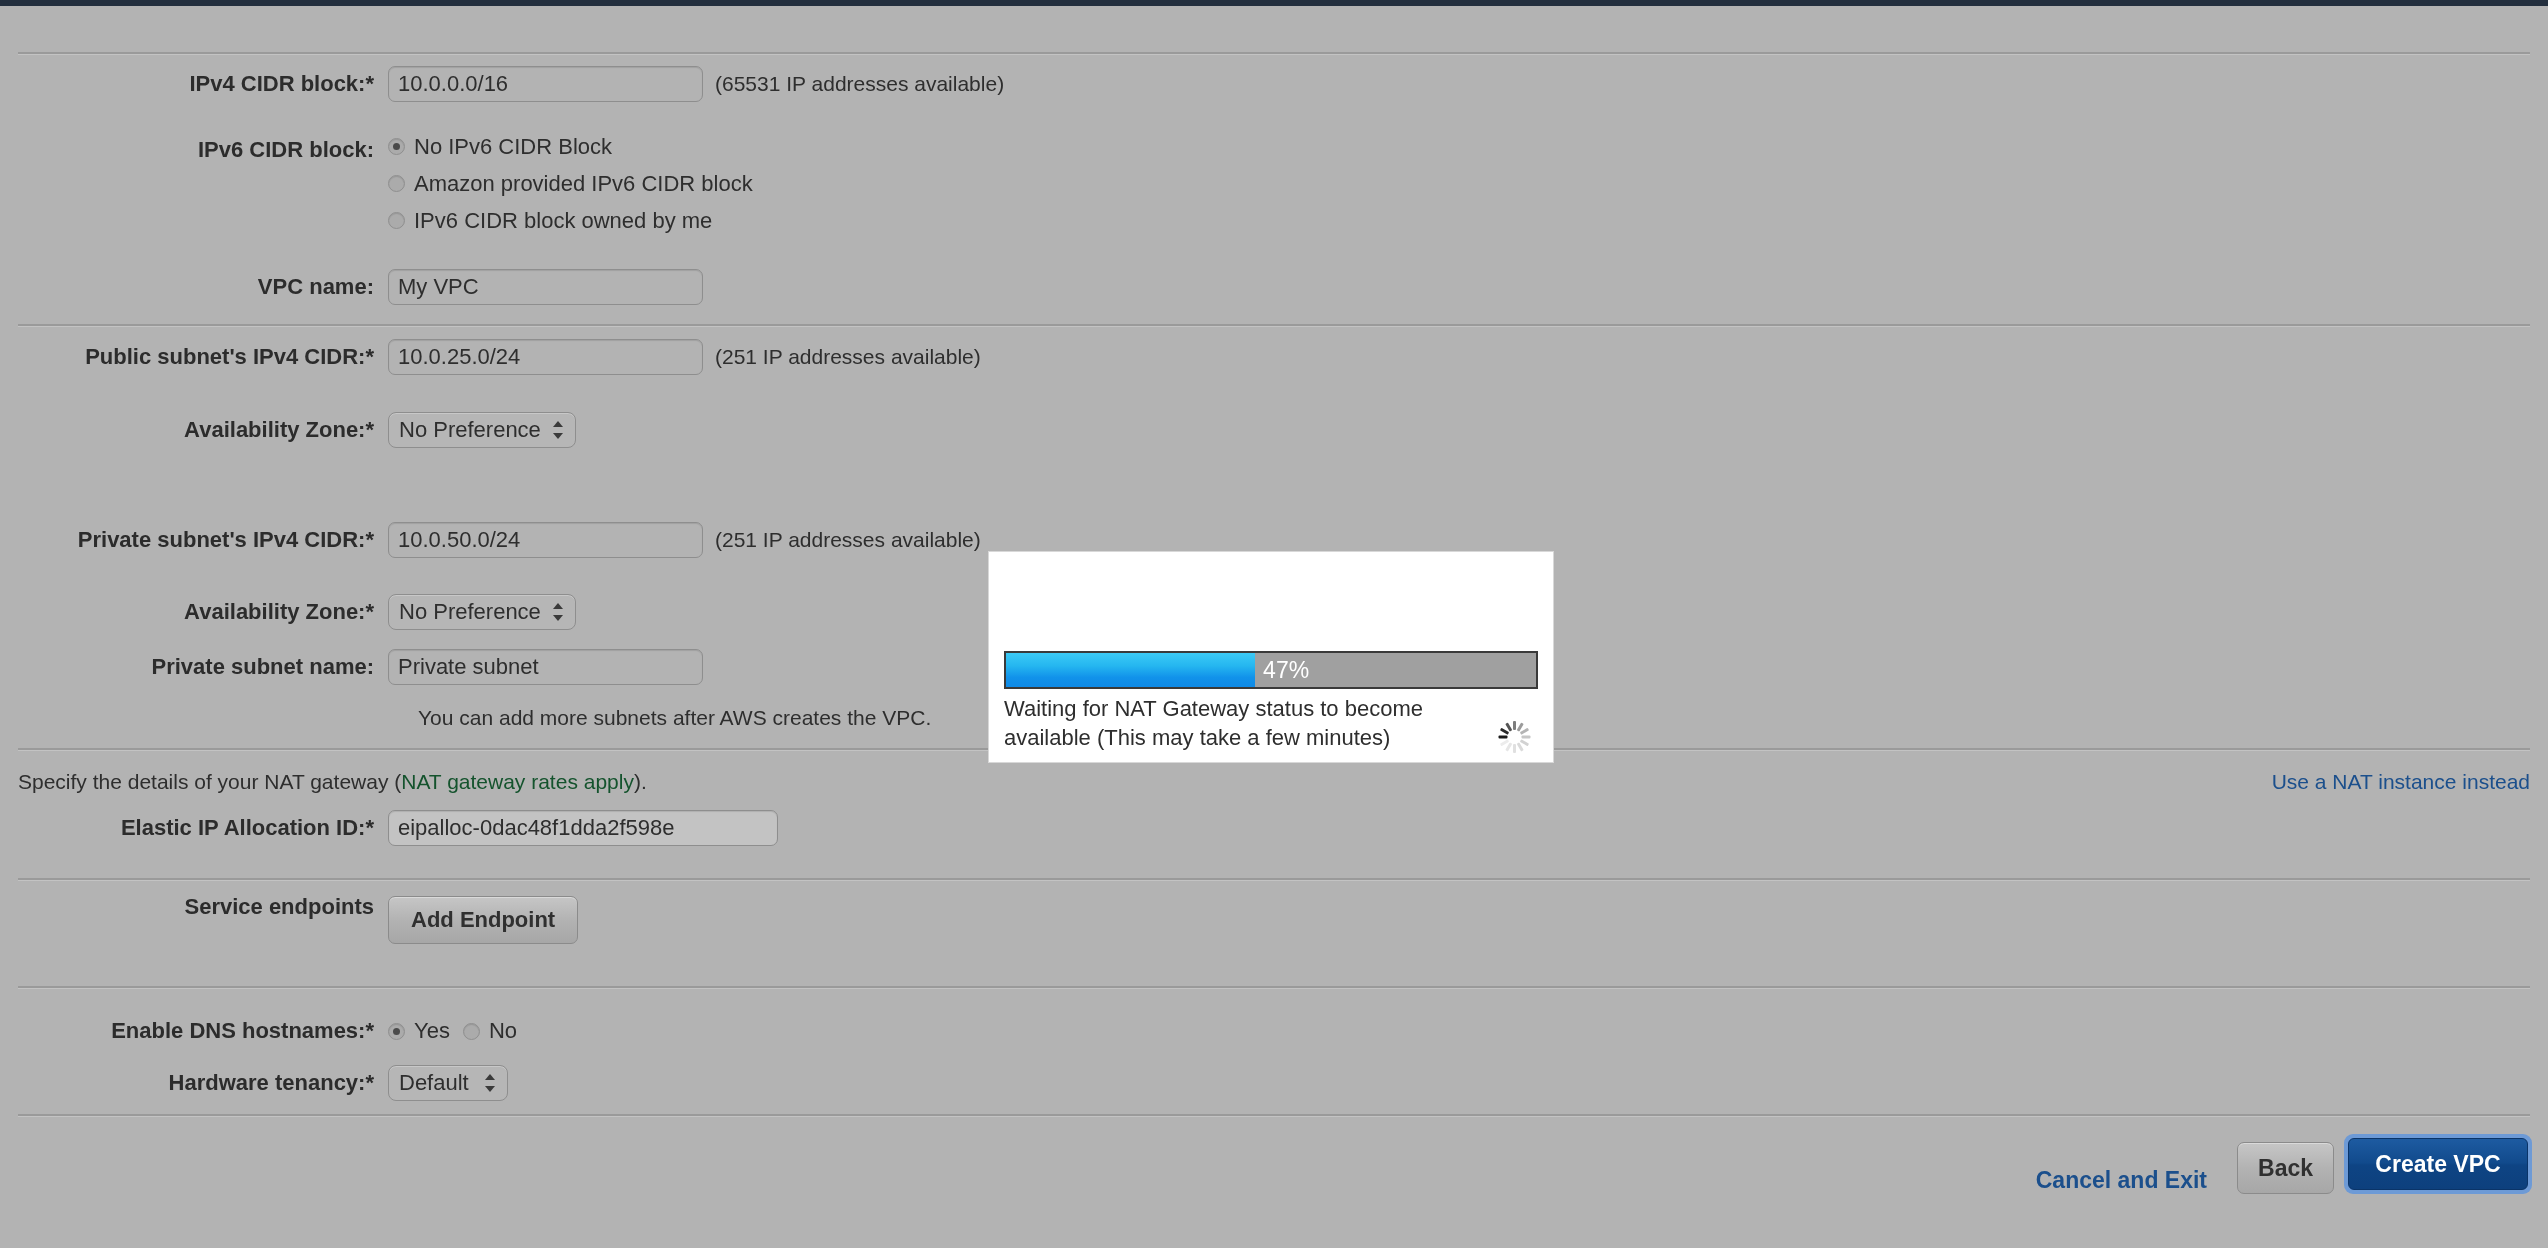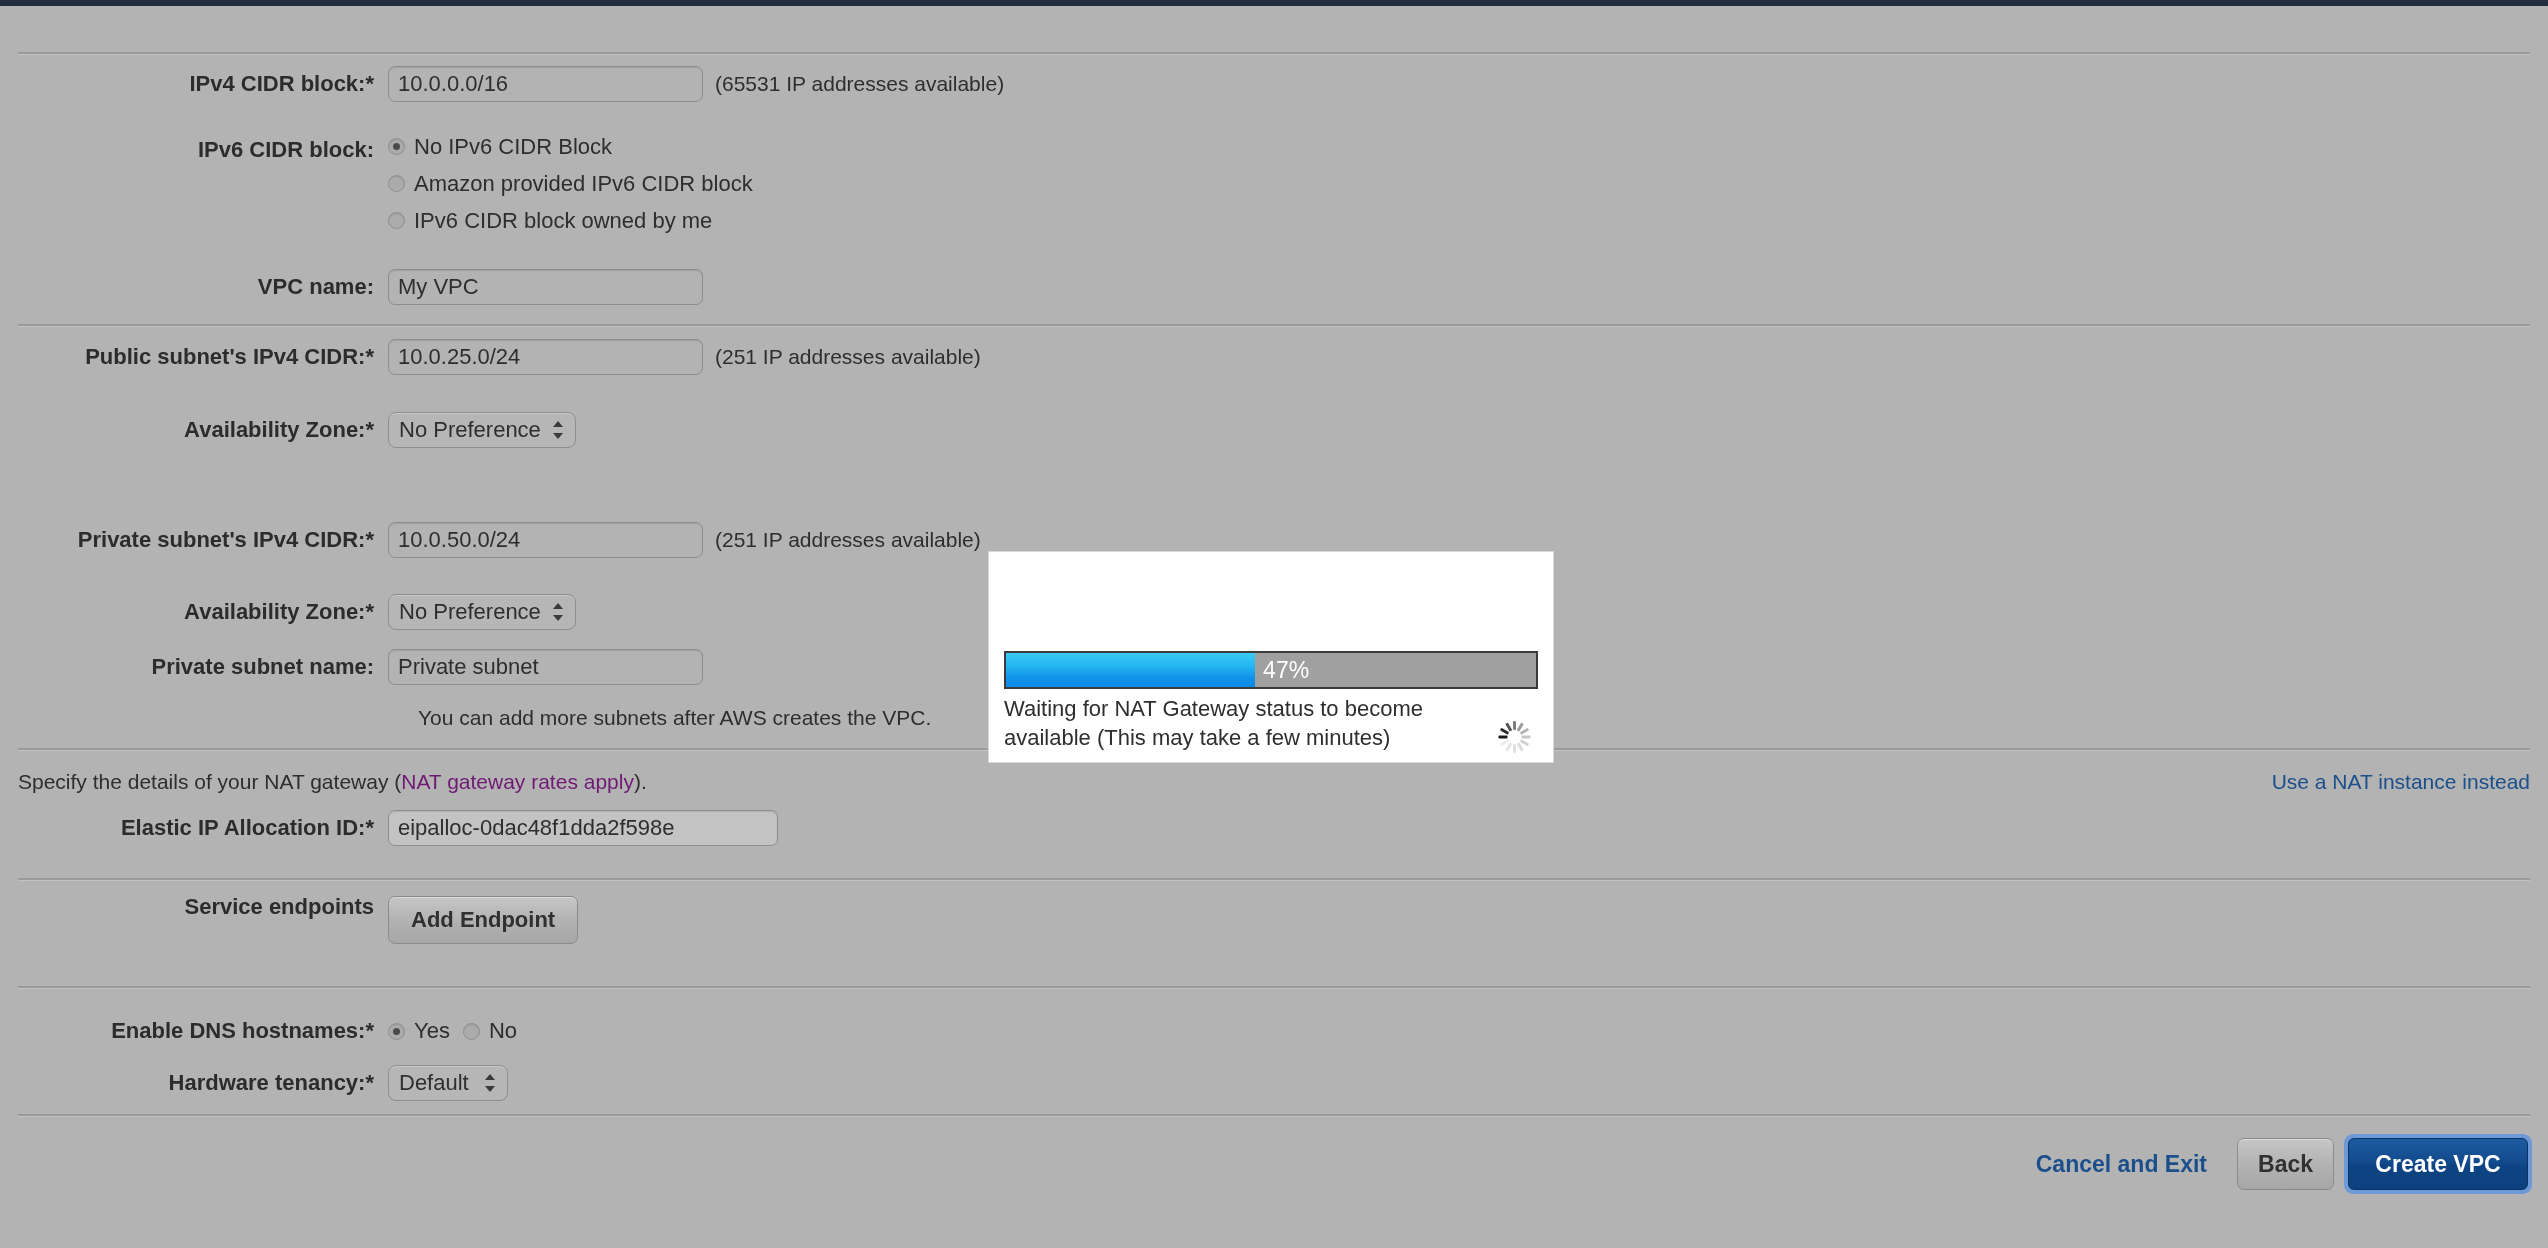--- a/index.html
+++ b/index.html
@@ -207,21 +207,21 @@
   
   .nat-line {
     position: absolute;
     left: 18px;
     top: 764px;
     font-size: 21px;
     color: #2e2e2e;
     white-space: nowrap;
   }
   .link {
-    color: #701a75;
+    color: #14532d;
     text-decoration: none;
     cursor: pointer;
   }
   .nat-instead {
     position: absolute;
     right: 18px;
     top: 764px;
     font-size: 21px;
     color: #1b4f8c;
     cursor: pointer;
@@ -254,21 +254,21 @@
     height: 48px;
     padding: 0 22px;
   }
 
   
   .footer {
     position: absolute;
     right: 16px;
     top: 1128px;
     display: flex;
-    align-items: center;
+    align-items: flex-end;
     gap: 0px;
   }
   .cancel-exit {
     font-size: 23px;
     font-weight: bold;
     color: #1b4f8c;
     cursor: pointer;
     margin-right: 30px;
     white-space: nowrap;
   }

